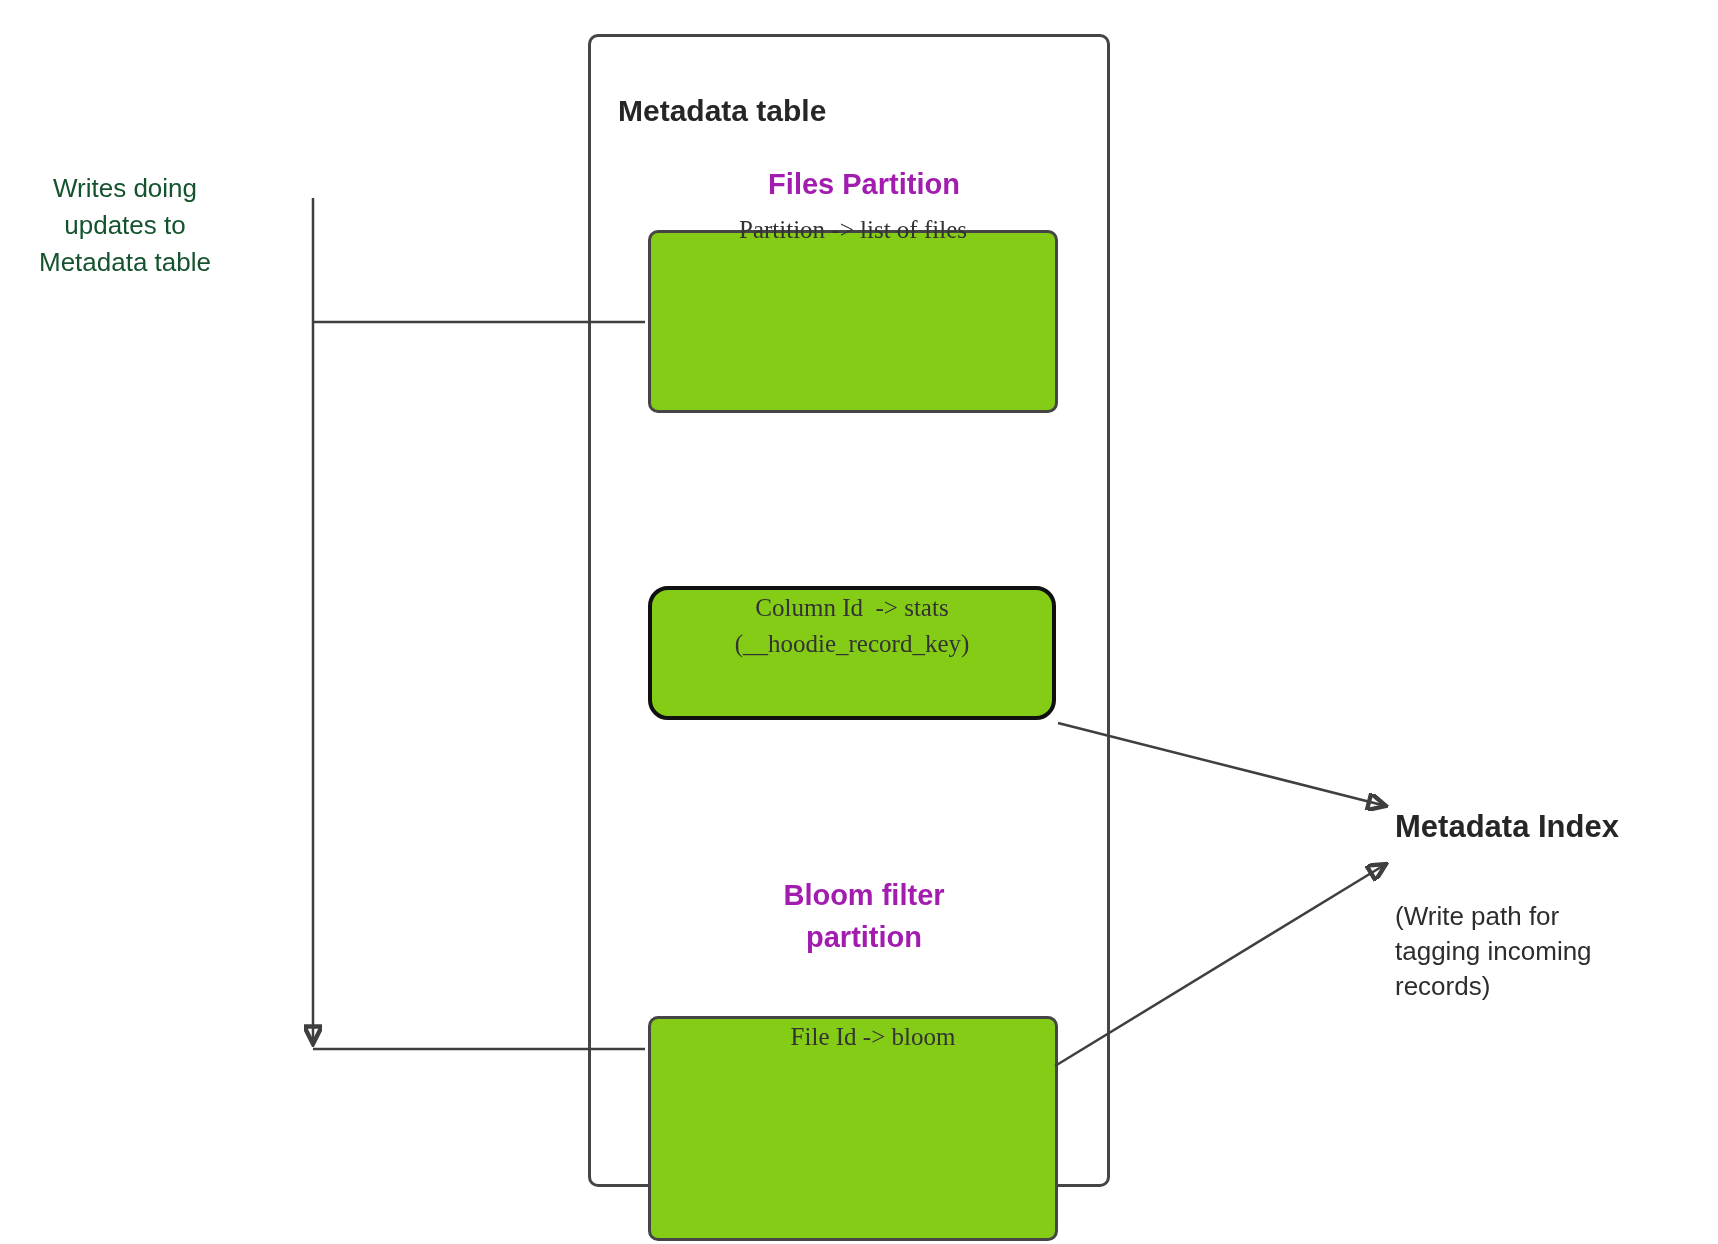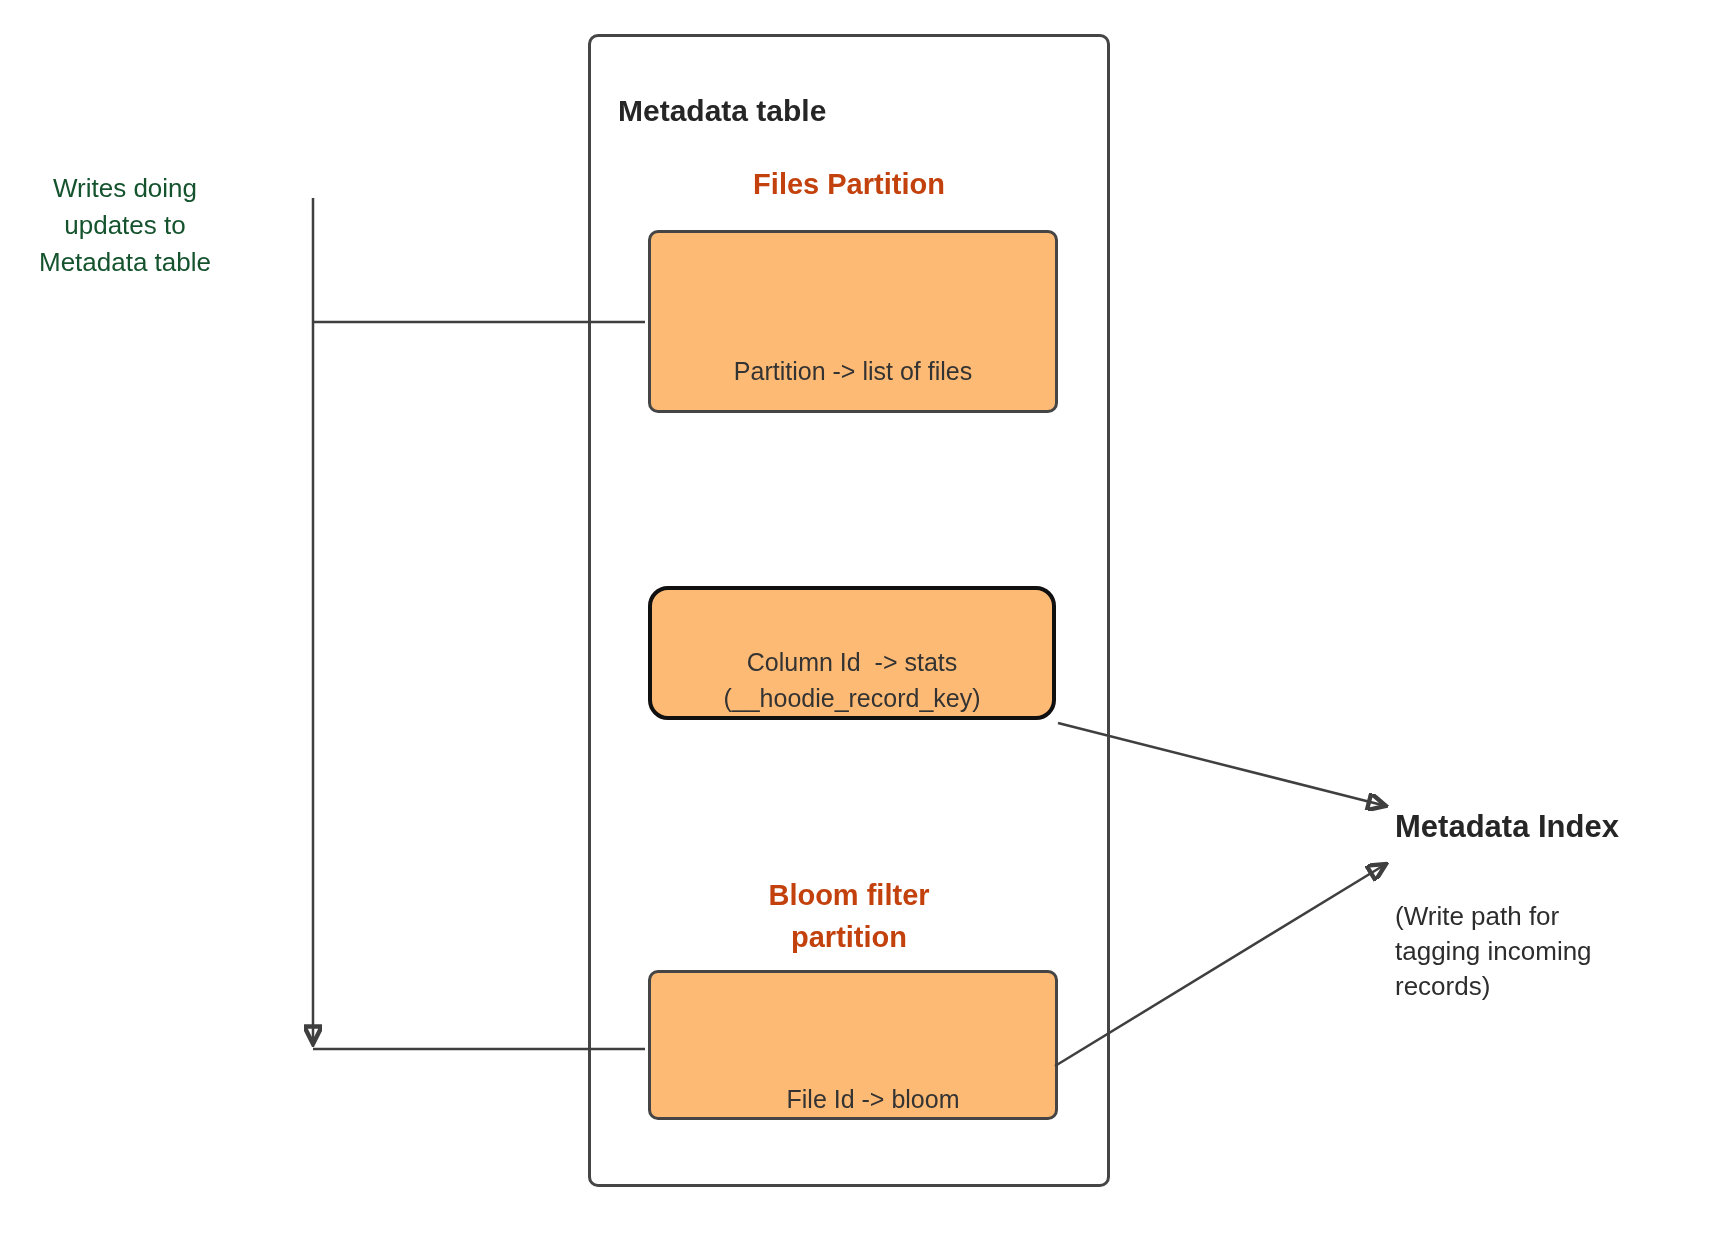--- a/index.html
+++ b/index.html
@@ -33,42 +33,42 @@
   }
   .mt-title {
     position: absolute;
     left: 27px; top: 56px;
     font-size: 30px; font-weight: bold;
     line-height: 36px;
     color: #262626;
   }
   .part-heading {
     position: absolute;
-    left: 0; width: 100%;
+    left: 15px; width: 100%;
     text-align: center;
     font-size: 29px; font-weight: bold;
     line-height: 42px;
-    color: #c2410c;
+    color: #a21caf;
   }
   .heading-files  { top: 126px; }
   .heading-stats  { top: 444px; }
   .heading-bloom  { top: 826px; margin-top: 11px; }
 
   .part-box {
     position: absolute;
     left: 57px; width: 410px;
     box-sizing: border-box;
     border: 3px solid #454545;
     border-radius: 10px;
-    background: #fdba74;
-    display: flex; align-items: flex-end; justify-content: center;
+    background: #84cc16;
+    display: flex; align-items: flex-start; justify-content: center; font-family: Liberation Serif, serif;
   }
   .files-box { top: 193px; height: 183px; }
   .stats-box { top: 549px; width: 408px; height: 134px; border: 4px solid #101010; border-radius: 20px; }
-  .bloom-box { top: 933px; height: 150px; padding-left: 40px; }
+  .bloom-box { top: 979px; height: 225px; padding-left: 40px; }
   .box-text {
     font-size: 25px; line-height: 36px;
     text-align: center;
     color: #333333;
   }
   .files-box .box-text { transform: translateY(-21px); }
 
   .mi-title {
     position: absolute;
     left: 1395px; top: 806px; width: 320px;

